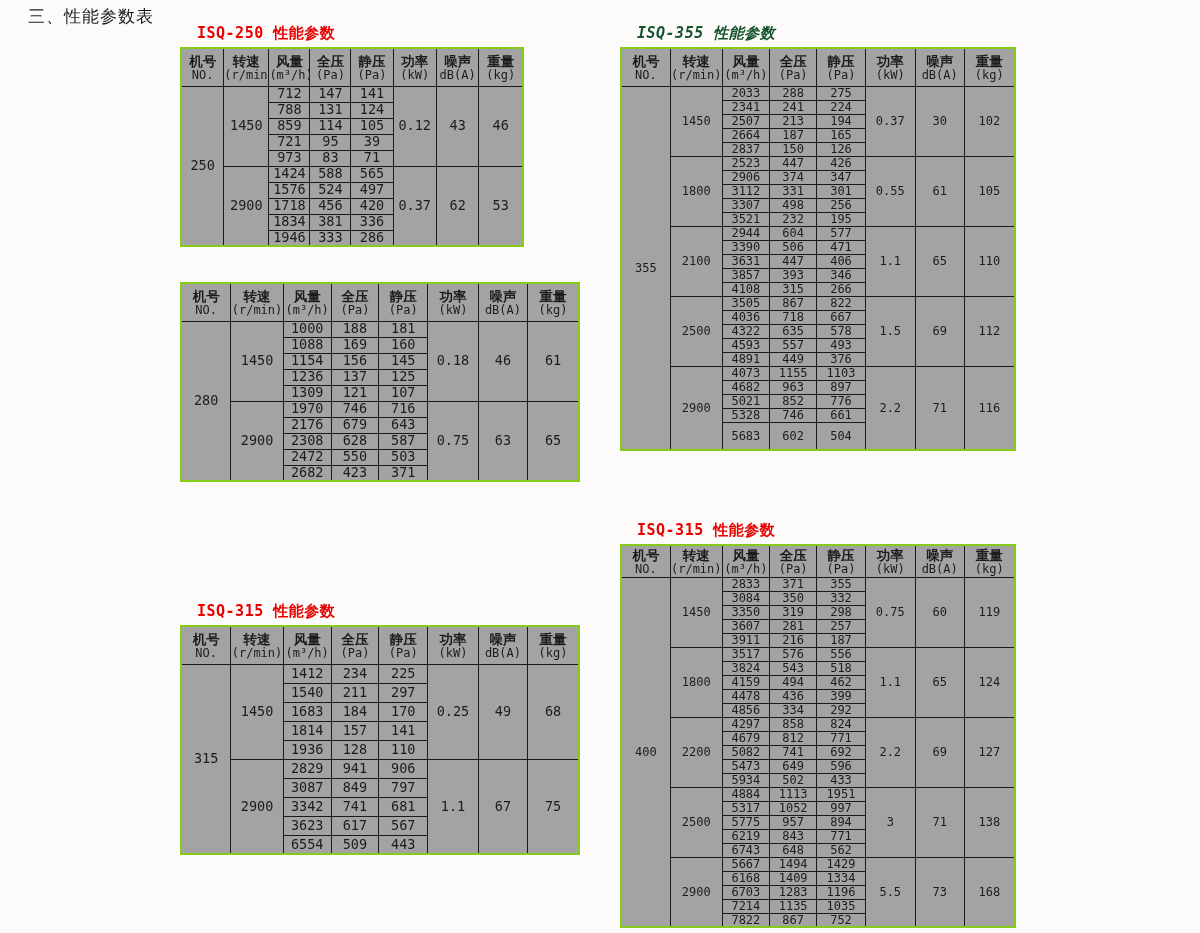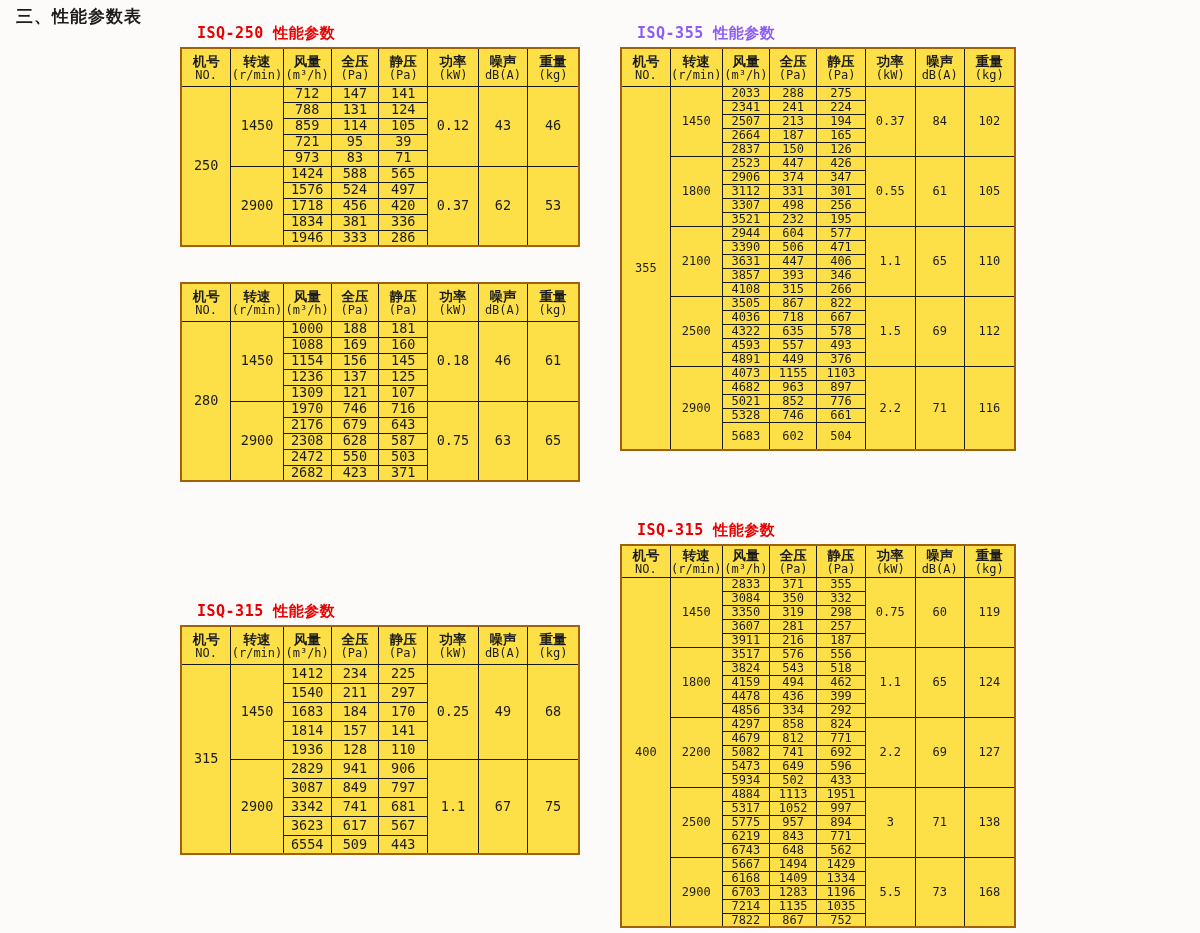--- a/index.html
+++ b/index.html
@@ -6,46 +6,46 @@
   html, body { width: 1200px; height: 933px; }
   body {
     position: relative;
     background: #fcfbf9;
     color: #1c1c1c;
     font-family: "DejaVu Sans", "Liberation Sans", sans-serif;
     overflow: hidden;
   }
   .page-title {
     position: absolute;
-    left: 16px;
+    left: 28px;
     top: 5px;
     font-size: 17px;
-    font-weight: 700;
+    font-weight: 400;
     letter-spacing: 1px;
   }
   .table-block { position: absolute; }
-  .tb1 { left: 180px; top: 24px;  width: 400px; }
+  .tb1 { left: 180px; top: 24px;  width: 344px; }
   .tb2 { left: 180px; top: 282px; width: 400px; }
   .tb3 { left: 180px; top: 602px; width: 400px; }
   .tb4 { left: 620px; top: 24px;  width: 396px; }
   .tb5 { left: 620px; top: 521px; width: 396px; }
   .table-title {
     font-family: "DejaVu Sans Mono", "DejaVu Sans", monospace;
     font-weight: bold;
     font-size: 15px;
     letter-spacing: 0.5px;
     margin: 0 0 4px 17px;
     white-space: nowrap;
   }
   table {
     border-collapse: collapse;
     width: 100%;
     table-layout: fixed;
-    background: #fde047;
-    border: 2px solid #a16207;
+    background: #a3a3a3;
+    border: 2px solid #84cc16;
   }
   th, td {
     border: 1px solid #1a1a1a;
     text-align: center;
     vertical-align: middle;
     font-family: "DejaVu Sans Mono", "DejaVu Sans", monospace;
     padding: 0;
     overflow: hidden;
   }
   .h-zh  { font-size: 13.5px; font-weight: 700; line-height: 1.2; }
@@ -392,21 +392,21 @@
           </tr>
           <tr>
             <td>6554</td>
             <td>509</td>
             <td>443</td>
           </tr>
         </tbody>
       </table>
     </div>
     <div class="table-block tb4">
-      <div class="table-title" style="color: #8b5cf6;">ISQ-355 性能参数</div>
+      <div class="table-title" style="color: #14532d; font-style: italic;">ISQ-355 性能参数</div>
       <table>
         <colgroup>
           <col style="width: 12.5%;">
           <col style="width: 13.2%;">
           <col style="width: 12%;">
           <col style="width: 12%;">
           <col style="width: 12.3%;">
           <col style="width: 12.7%;">
           <col style="width: 12.4%;">
           <col style="width: 12.9%;">
@@ -448,21 +448,21 @@
           </tr>
         </thead>
         <tbody>
           <tr>
             <td rowspan="25">355</td>
             <td rowspan="5">1450</td>
             <td>2033</td>
             <td>288</td>
             <td>275</td>
             <td rowspan="5">0.37</td>
-            <td rowspan="5">84</td>
+            <td rowspan="5">30</td>
             <td rowspan="5">102</td>
           </tr>
           <tr>
             <td>2341</td>
             <td>241</td>
             <td>224</td>
           </tr>
           <tr>
             <td>2507</td>
             <td>213</td>

